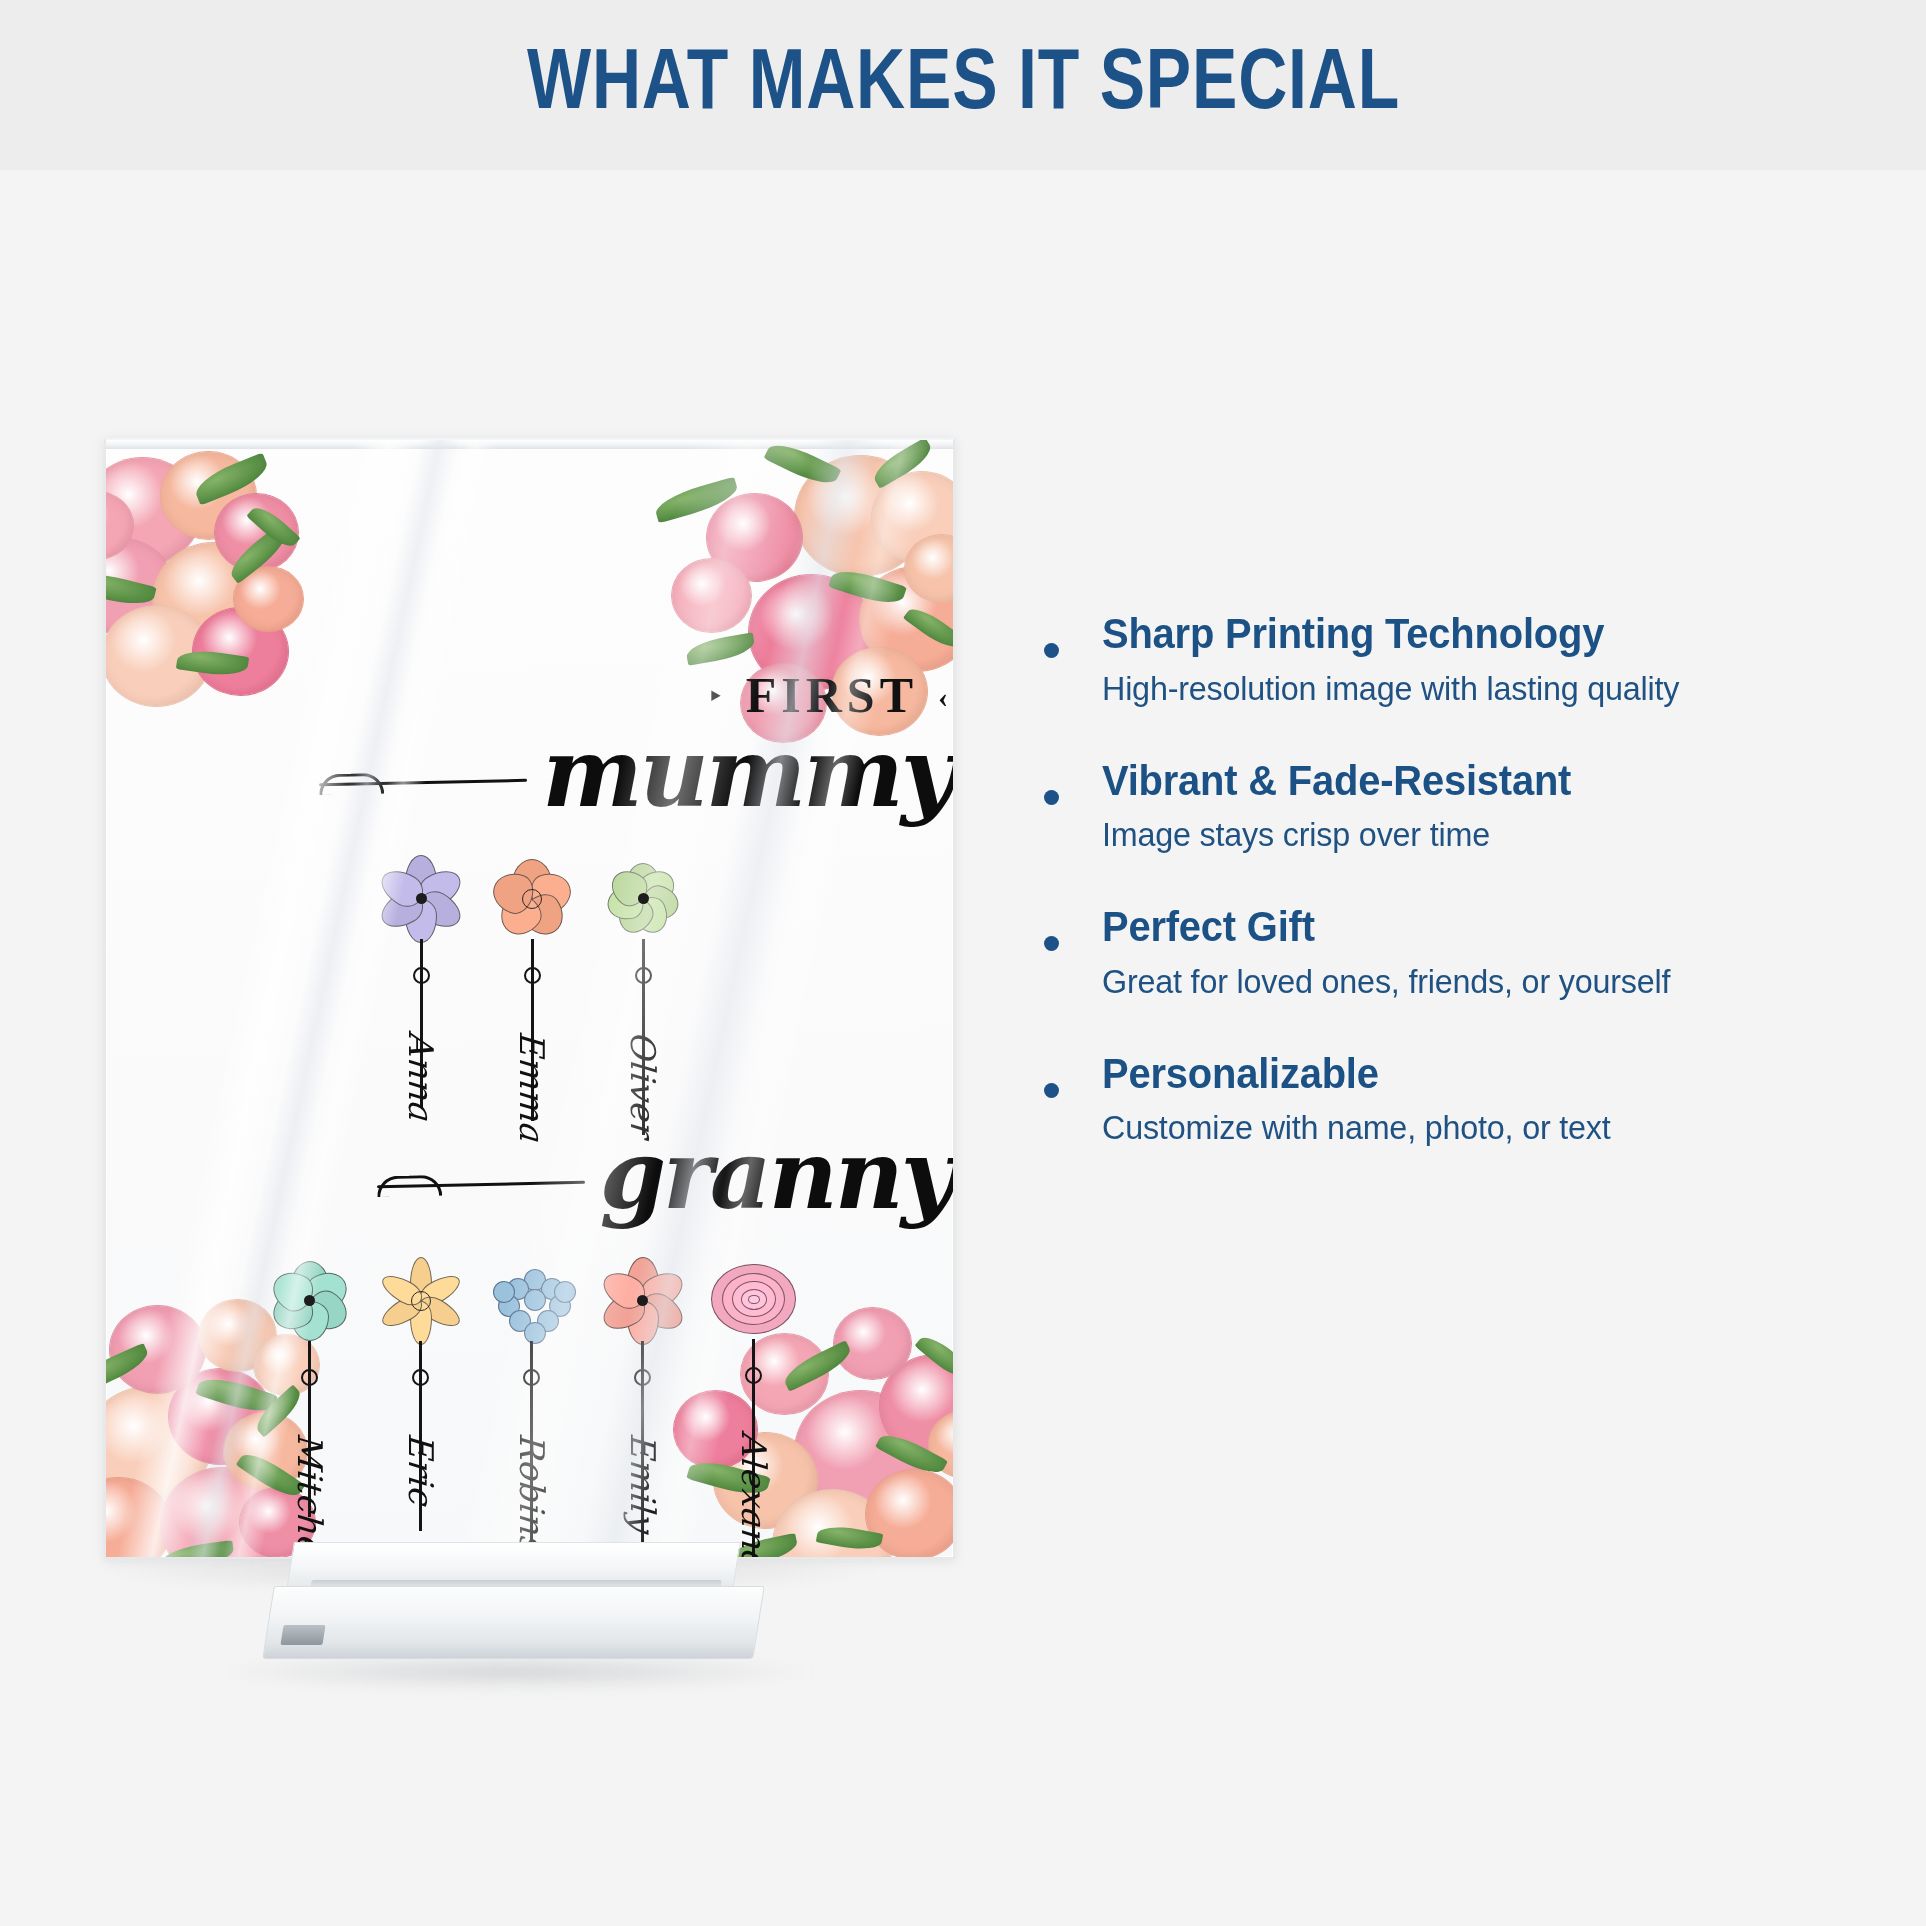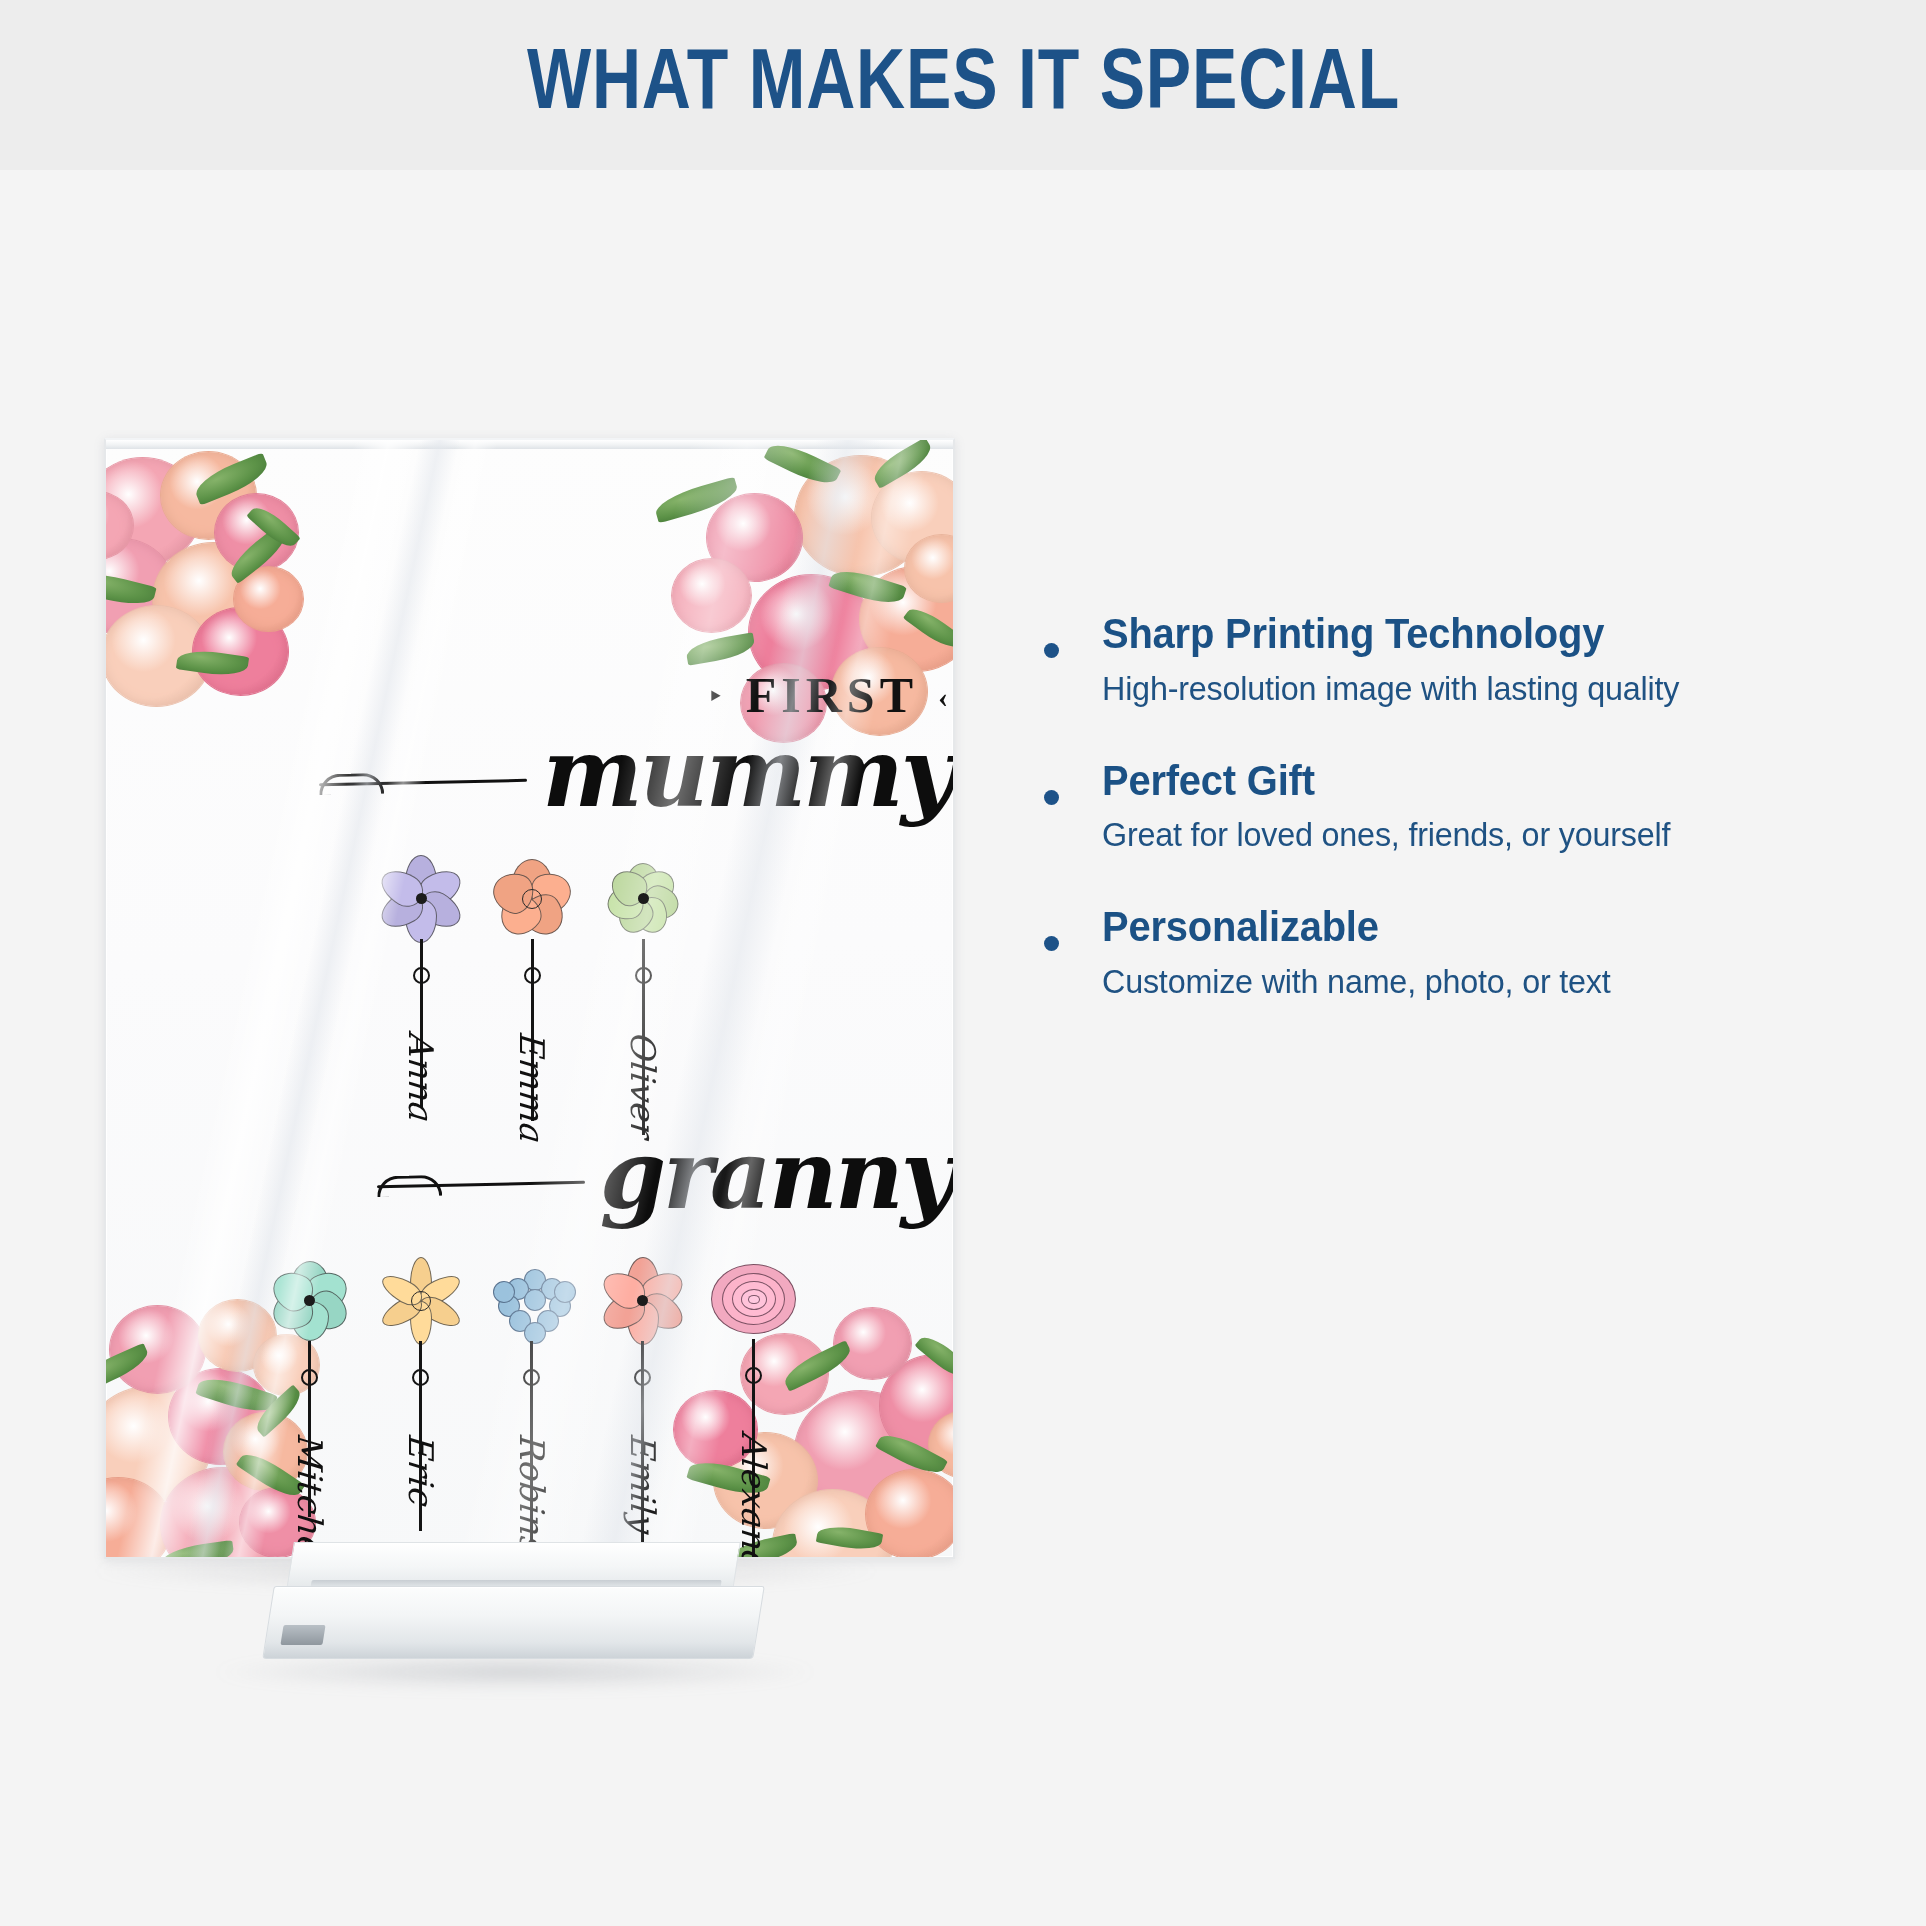--- a/index.html
+++ b/index.html
@@ -502,20 +502,25 @@
 </div>
 
 <div id="feature-list">
     <div class="feature-item">
       <span class="bullet"></span>
       <div class="feature-title">Sharp Printing Technology</div>
       <div class="feature-desc">High-resolution image with lasting quality</div>
     </div>
     <div class="feature-item">
       <span class="bullet"></span>
+      <div class="feature-title">Vibrant &amp; Fade-Resistant</div>
+      <div class="feature-desc">Image stays crisp over time</div>
+    </div>
+    <div class="feature-item">
+      <span class="bullet"></span>
       <div class="feature-title">Perfect Gift</div>
       <div class="feature-desc">Great for loved ones, friends, or yourself</div>
     </div>
     <div class="feature-item">
       <span class="bullet"></span>
       <div class="feature-title">Personalizable</div>
       <div class="feature-desc">Customize with name, photo, or text</div>
     </div>
   </div>
 

